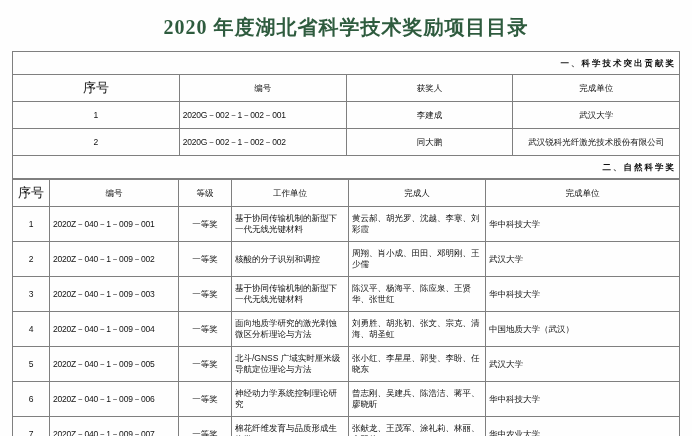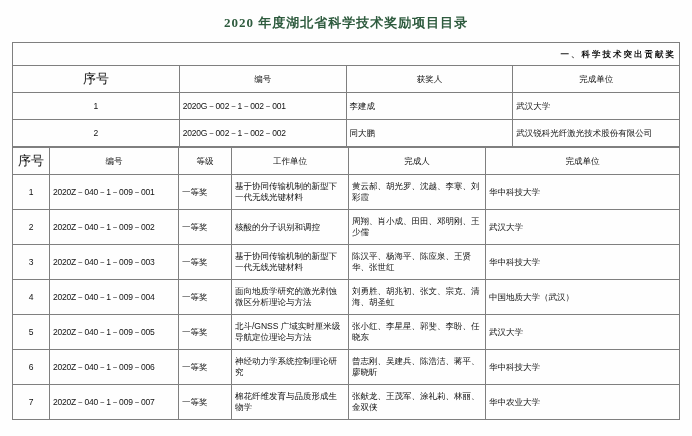--- a/index.html
+++ b/index.html
@@ -15,21 +15,21 @@
     overflow: hidden;
   }
   .page {
     width: 692px;
     height: 436px;
     position: relative;
     background: #fefefe;
   }
   .doc-title {
     text-align: center;
-    font-size: 13px;
+    font-size: 20px;
     font-weight: bold;
     color: #2e5b3e;
     letter-spacing: 1px;
     padding-top: 14px;
     padding-bottom: 10px;
     font-family: "Liberation Serif", "DejaVu Serif", serif;
   }
   table.main {
     border-collapse: collapse;
     width: 668px;
@@ -56,21 +56,21 @@
   .hdr td {
     text-align: center;
     font-weight: normal;
     height: 22px;
     font-size: 9px;
   }
   .hdr td.two-line {
     line-height: 1.05;
     font-size: 13px;
   }
-  td.c { text-align: left; }
+  td.c { text-align: center; }
   td.l { text-align: left; }
   .num { text-align: center; }
   .code { letter-spacing: -0.2px; font-size: 8px; }
   .rowtall td { height: 30px; }
   .rowmid td { height: 22px; }
   .nowrapish { white-space: normal; word-break: break-all; }
 </style>
 </head>
 <body>
 
@@ -97,20 +97,23 @@
         <td class="c">李建成</td>
         <td class="c">武汉大学</td>
       </tr>
       <tr class="rowmid">
         <td class="num">2</td>
         <td class="code">2020G－002－1－002－002</td>
         <td class="c">同大鹏</td>
         <td class="c">武汉锐科光纤激光技术股份有限公司</td>
       </tr>
 
+      <tr class="section-row">
+        <td colspan="4">二、自然科学奖</td>
+      </tr>
     </tbody>
   </table>
 
   <table class="main">
     <tbody>
       <tr class="hdr">
         <td class="two-line" style="width:30px">序号</td>
         <td style="width:122px">编号</td>
         <td style="width:46px">等级</td>
         <td style="width:110px">工作单位</td>

